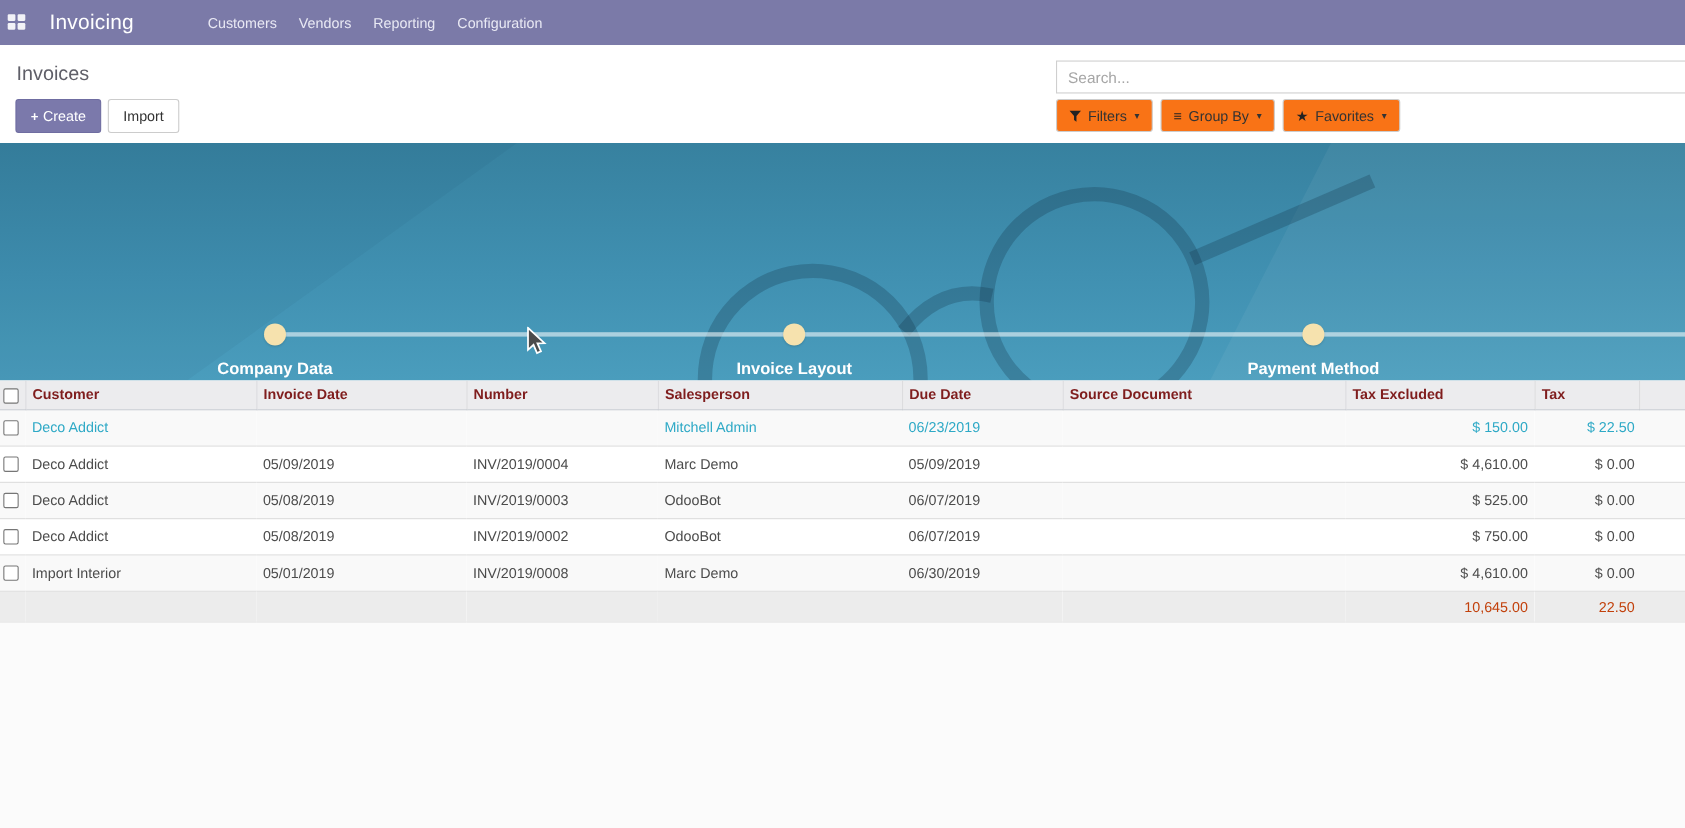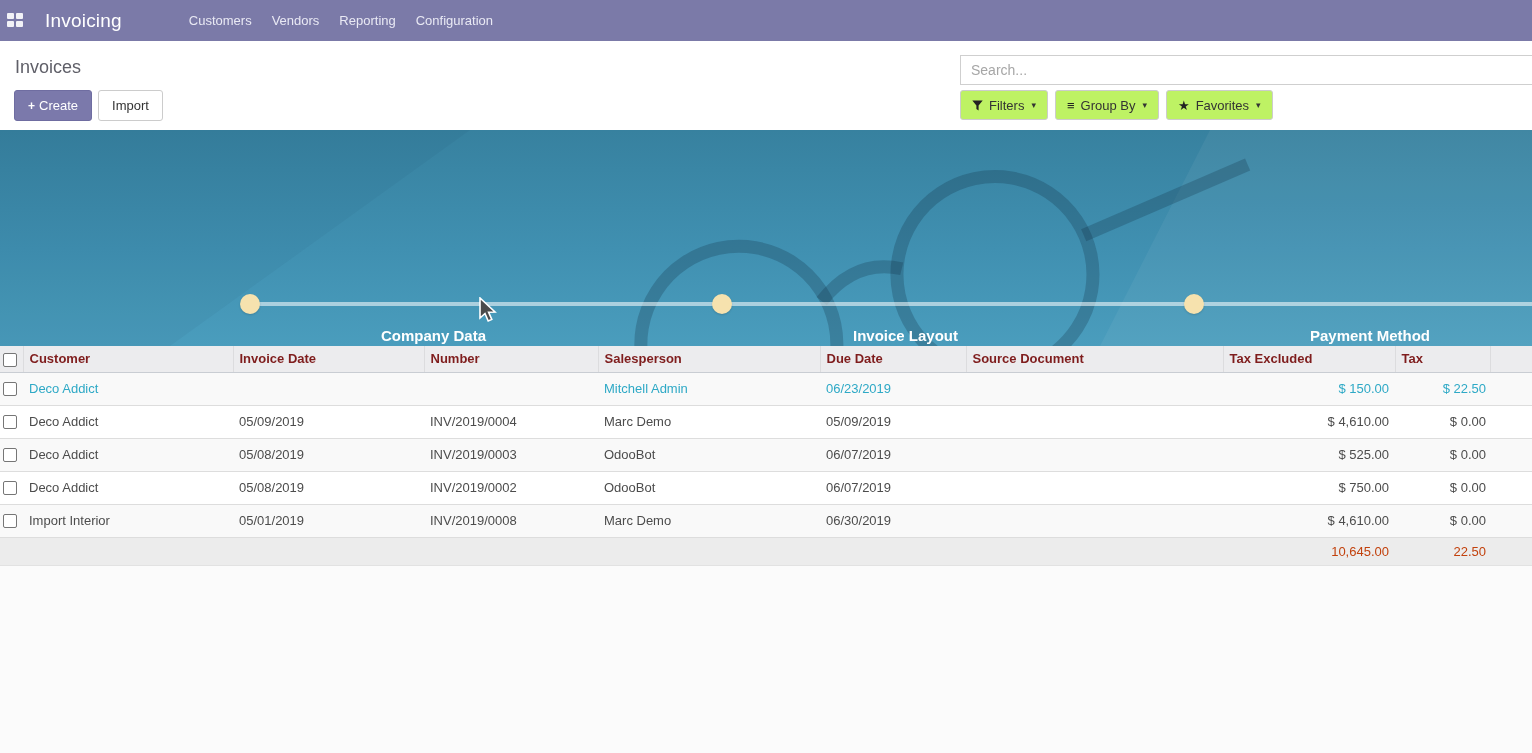--- a/index.html
+++ b/index.html
@@ -27,39 +27,39 @@
   .btn-primary { background:#7b79ab; border:1px solid #6f6da1; color:#ffffff; margin-right:6px; }
   .btn-primary .plus { font-weight:bold; margin-right:4px; font-size:12px; }
   .btn-default { background:#ffffff; border:1px solid #cccccc; color:#333333; }
 
   .cp-right { position:absolute; top:14px; left:960px; width:572px; }
   .search-input { width:578px; height:30px; border:1px solid #cfcfcf; background:#fff;
                   padding:0 10px; font-size:14px; color:#444; outline:none;
                   font-family:"Liberation Sans", sans-serif; }
   .search-input::placeholder { color:#a6a6a6; }
   .filter-row { display:flex; margin-top:5px; }
-  .fbtn { height:30px; background:#bef264; border:1px solid #cccccc; border-radius:3px;
+  .fbtn { height:30px; background:#f97316; border:1px solid #cccccc; border-radius:3px;
           color:#333333; font-size:13px; padding:0 11px; margin-right:7px;
           display:flex; align-items:center; cursor:pointer;
           font-family:"Liberation Sans", sans-serif; }
   .fbtn .gicon { margin-right:6px; font-size:13px; line-height:1; color:#222; }
   .fbtn .caret { margin-left:7px; font-size:9px; color:#333; }
   .funnel-svg { margin-right:6px; display:block; }
 
   
   .banner { position:absolute; top:130px; left:0; width:1532px; height:216px;
             background:linear-gradient(180deg,#37819f 0%, #4090b1 55%, #4a9dbd 100%);
             overflow:hidden; }
   .banner-deco { position:absolute; top:0; left:0; }
   .track-line { position:absolute; top:172px; left:250px; right:0; height:4px;
                 background:rgba(255,255,255,0.55); }
   .step-dot { position:absolute; top:164px; width:20px; height:20px; border-radius:50%;
               background:#f6e2ae; box-shadow:0 1px 2px rgba(0,0,0,0.15); }
   .dot-1 { left:240px; } .dot-2 { left:712px; } .dot-3 { left:1184px; }
-  .step { position:absolute; top:197px; width:472px; text-align:right; color:#fff; }
+  .step { position:absolute; top:197px; width:472px; text-align:center; color:#fff; }
   .step-1 { left:14px; } .step-2 { left:486px; } .step-3 { left:958px; }
   .step h3 { font-size:15px; font-weight:bold; color:#ffffff; margin-bottom:9px; }
 
   
   .list-table { position:absolute; top:346px; left:0; width:1532px;
                 border-collapse:collapse; table-layout:fixed; font-size:13px; background:#fff; }
   .list-table th { background:#ececee; color:#7f1d1d; font-weight:bold; text-align:left;
                    height:26px; padding:0 6px; border-right:1px solid #dcdcde;
                    border-bottom:1px solid #c9cdd3; cursor:pointer; white-space:nowrap; }
   .list-table th:last-child { border-right:none; }

